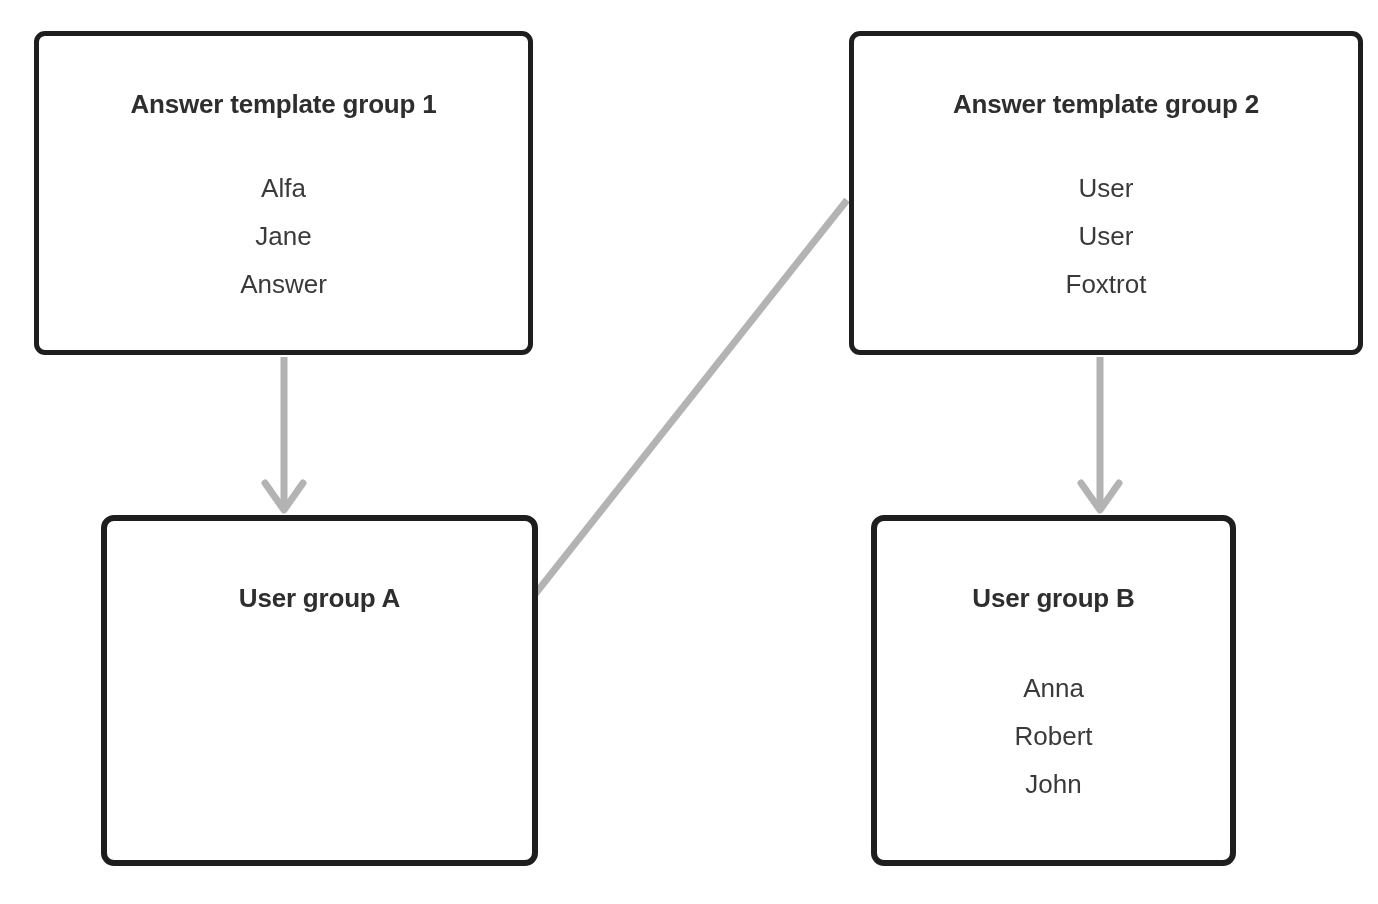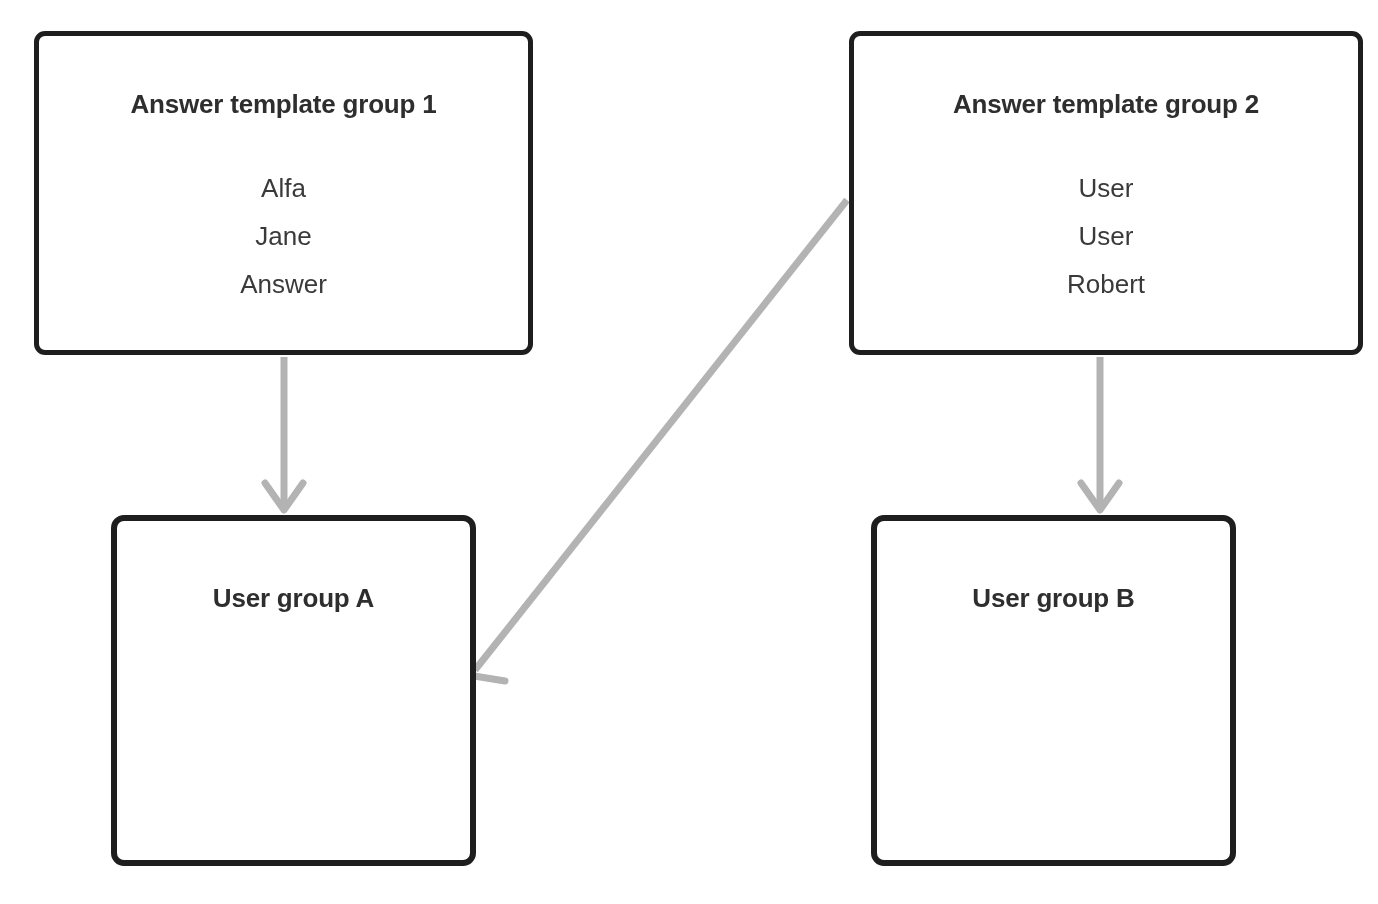--- a/index.html
+++ b/index.html
@@ -70,21 +70,21 @@
     font-weight: normal;
     color: #3a3a3a;
     line-height: 48px;
     text-align: left;
     white-space: nowrap;
   }
 
   
   #node-atg1 { left: 34px;  top: 31px;  width: 499px; height: 324px; }
   #node-atg2 { left: 849px; top: 31px;  width: 514px; height: 324px; }
-  #node-uga  { left: 111px; top: 515px; width: 365px; height: 351px; }
+  #node-uga  { left: 101px; top: 515px; width: 437px; height: 351px; }
   #node-ugb  { left: 871px; top: 515px; width: 365px; height: 351px; }
 
   #node-atg1 .node-title, #node-atg2 .node-title { margin-top: 53px; }
   #node-atg1 .node-list,  #node-atg2 .node-list  { margin-top: 44px; }
 
   #node-uga .node-title, #node-ugb .node-title { margin-top: 62px; }
   #node-uga .node-list,  #node-ugb .node-list  { margin-top: 50px; }
 </style>
 </head>
 <body>
@@ -116,25 +116,30 @@
       <div class="node-list-item">Jane</div>
       <div class="node-list-item">Answer</div>
     </div>
   </div>
 
   <div class="node template" id="node-atg2">
     <div class="node-title">Answer template group 2</div>
     <div class="node-list">
       <div class="node-list-item">User</div>
       <div class="node-list-item">User</div>
-      <div class="node-list-item">Robert</div>
+      <div class="node-list-item">Foxtrot</div>
     </div>
   </div>
 
   <div class="node usergroup" id="node-uga">
     <div class="node-title">User group A</div>
   </div>
 
   <div class="node usergroup" id="node-ugb">
     <div class="node-title">User group B</div>
+    <div class="node-list">
+      <div class="node-list-item">Anna</div>
+      <div class="node-list-item">Robert</div>
+      <div class="node-list-item">John</div>
+    </div>
   </div>
 
 </div>
 
 </body></html>

